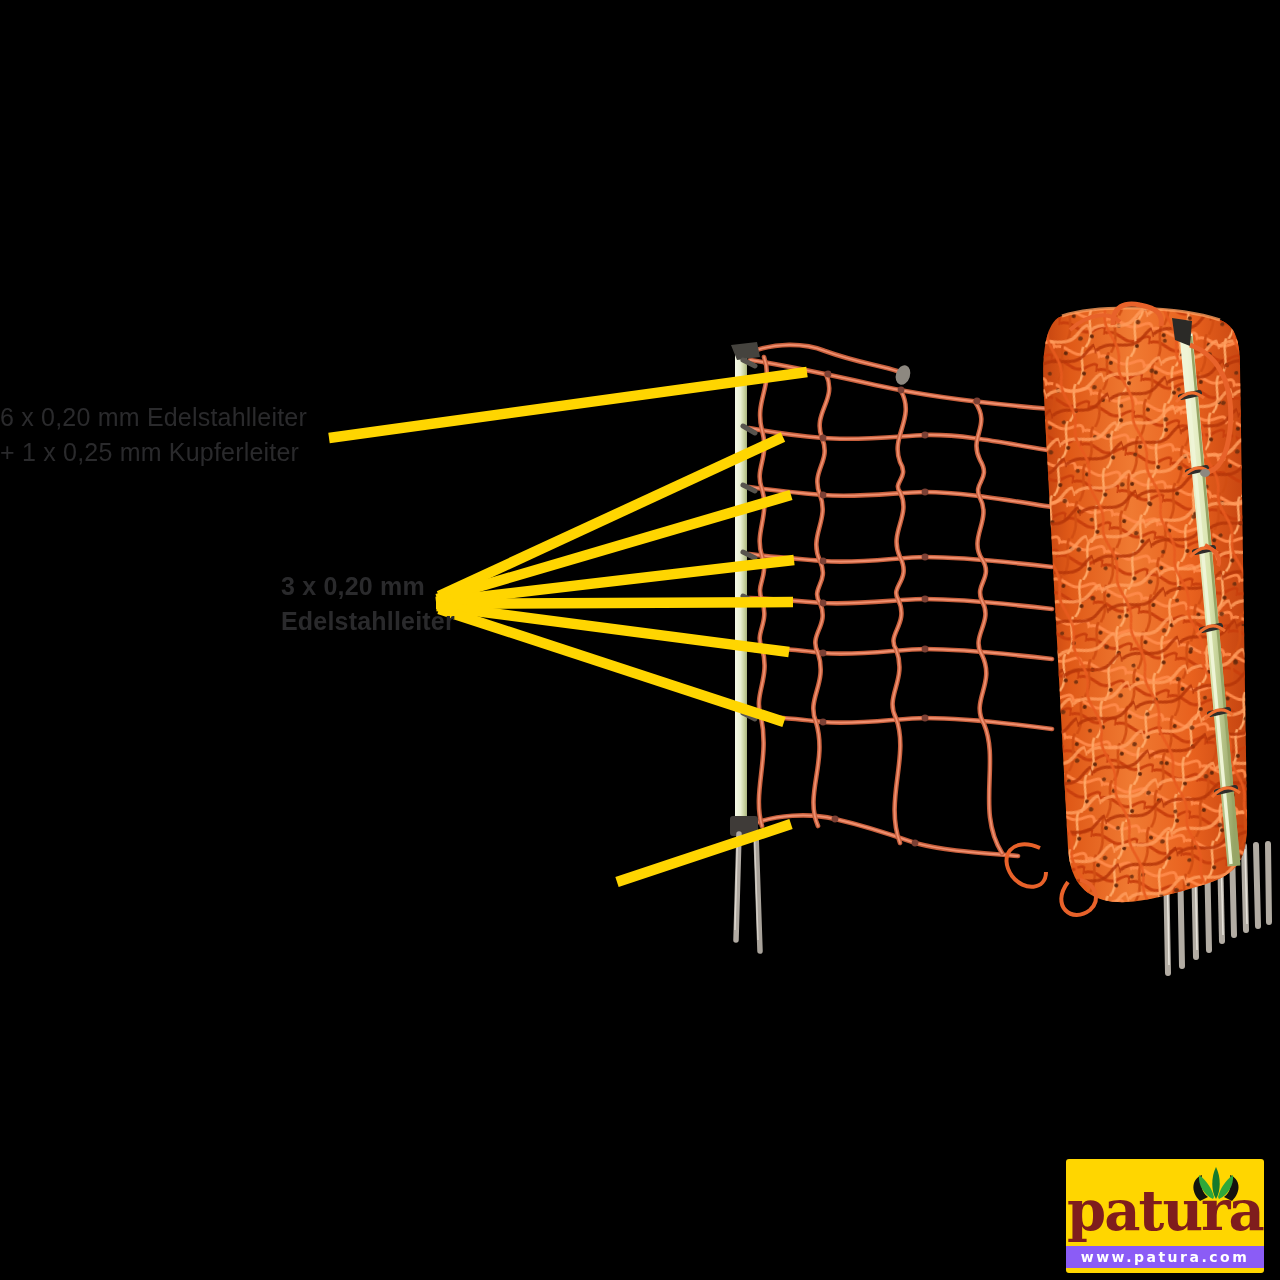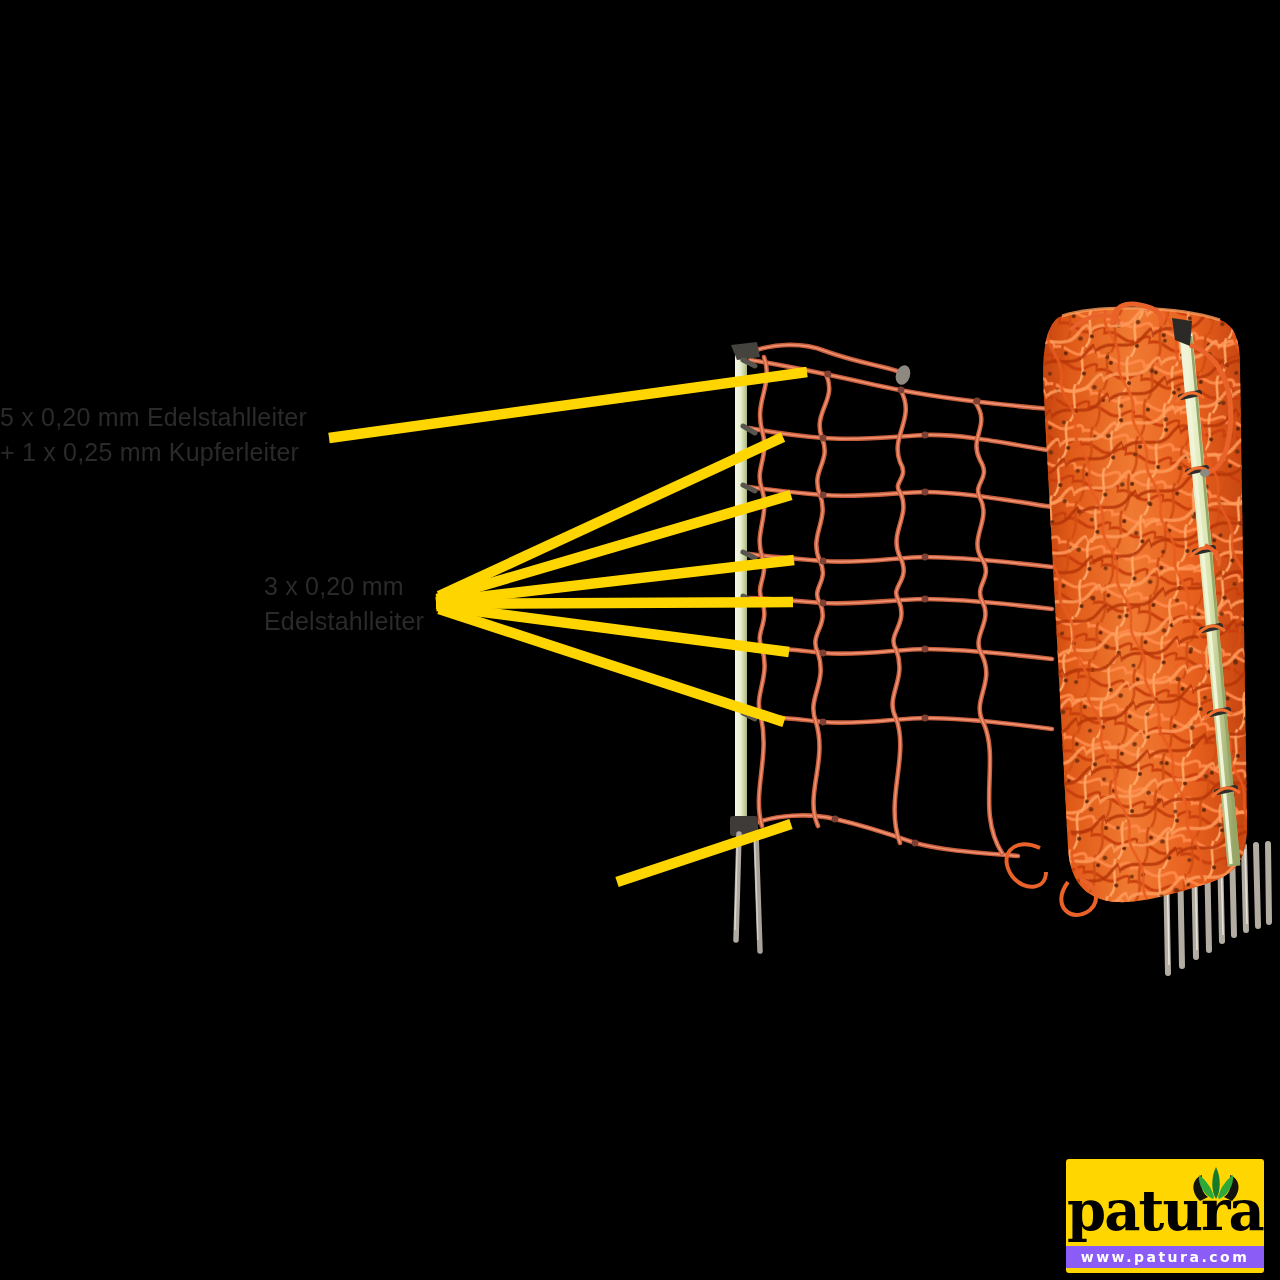--- a/index.html
+++ b/index.html
@@ -11,21 +11,21 @@
   .label span{display:block;}
   
   .wD use{stroke:#c75f3c;stroke-width:4.6;fill:none;stroke-linecap:round;}
   .wL use{stroke:#ef9070;stroke-width:1.8;fill:none;stroke-linecap:round;}
   .arrow{stroke-width:10.5;stroke-linecap:butt;}
   
   .logo{position:absolute;left:1066px;top:1159px;width:198px;height:114px;
         background:#ffd600;border-radius:3px;overflow:hidden;}
   .logo .brand{position:absolute;left:0;right:0;top:22px;text-align:center;
         font-family:"DejaVu Serif",serif;font-weight:800;font-size:56px;line-height:58px;
-        color:#000000;letter-spacing:-2px;}
+        color:#7f1d1d;letter-spacing:-2px;}
   .logo .bar{position:absolute;left:0;right:0;bottom:5px;height:22px;background:#8b5cf6;
         display:flex;align-items:center;justify-content:center;}
   .logo .bar span{color:#fff;font-family:"DejaVu Sans",sans-serif;font-weight:bold;
         font-size:14px;letter-spacing:2.5px;}
   .leaf{position:absolute;left:118px;top:6px;}
 </style>
 </head>
 <body>
 
 <div class="canvas">
@@ -238,24 +238,24 @@
       <line x1="437" y1="599" x2="791" y2="495" stroke="#ffd500"></line>
       <line x1="436" y1="602" x2="794" y2="560" stroke="#ffd500"></line>
       <line x1="436" y1="604" x2="793" y2="602" stroke="#ffd500"></line>
       <line x1="437" y1="606" x2="789" y2="652" stroke="#ffd500"></line>
       <line x1="439" y1="609" x2="784" y2="722" stroke="#ffd500"></line>
       <line x1="617" y1="882" x2="791" y2="824" stroke="#ffd500"></line>
     </g>
   </svg>
 
   <div class="label" style="left:0;top:400px;">
-    <span>5 x 0,20 mm Edelstahlleiter</span>
+    <span>6 x 0,20 mm Edelstahlleiter</span>
     <span>+ 1 x 0,25 mm Kupferleiter</span>
   </div>
-  <div class="label" style="left:264px;top:569px;">
+  <div class="label" style="left:281px;top:569px;font-weight:bold;">
     <span>3 x 0,20 mm</span>
     <span>Edelstahlleiter</span>
   </div>
 
   <div class="logo">
     <svg class="leaf" width="64" height="38" viewBox="0 0 64 38">
       <g transform="translate(32,34)">
         <path d="M-16,2 C-26,-8 -24,-20 -14,-24 C-16,-14 -14,-6 -8,-2 Z" fill="#14140e"></path>
         <path d="M16,2 C26,-8 24,-20 14,-24 C16,-14 14,-6 8,-2 Z" fill="#14140e"></path>
         <path d="M0,0 C-5,-8 -5,-22 0,-32 C5,-22 5,-8 0,0 Z" fill="#157a2c"></path>

